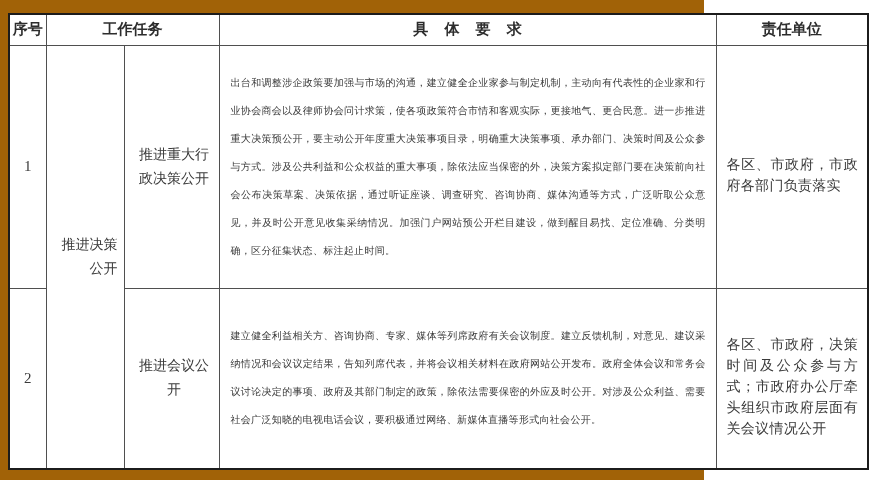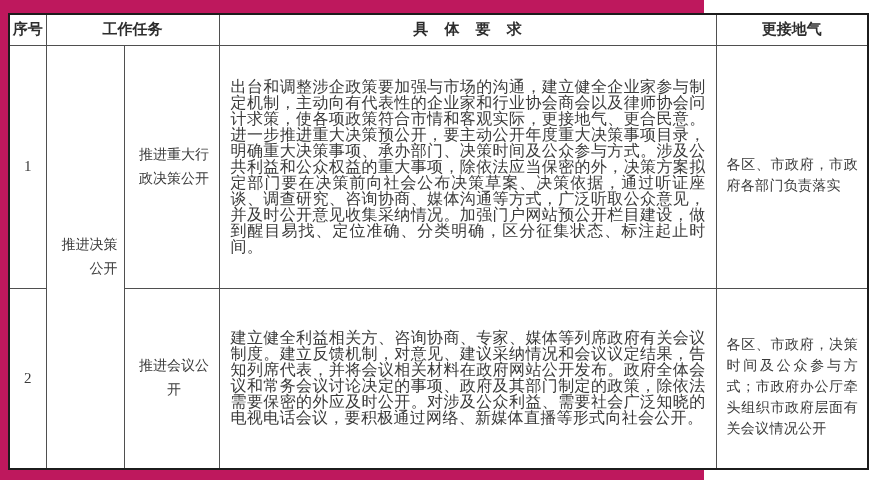--- a/index.html
+++ b/index.html
@@ -9,21 +9,21 @@
     width: 875px;
     height: 480px;
     overflow: hidden;
     font-family: "Liberation Serif", "DejaVu Serif", serif;
   }
   .sheet {
     box-sizing: border-box;
     width: 704px;
     height: 480px;
     padding: 13px 8px 0 8px;
-    background: #be185d;
+    background: #a16207;
   }
   table.doc-table {
     border-collapse: collapse;
     table-layout: fixed;
     width: 859px;
     border: 2px solid #1c1c1c;
     background: #ffffff;
   }
   table.doc-table th,
   table.doc-table td {
@@ -54,22 +54,22 @@
   }
   td.cell-task {
     text-align: center;
     font-size: 14px;
     line-height: 24px;
     padding: 0 3px 0 8px;
     letter-spacing: 0;
   }
   td.cell-req {
     text-align: justify;
-    font-size: 16px;
-    line-height: 16px;
+    font-size: 10px;
+    line-height: 28px;
     padding: 6px 10px 6px 11px;
     letter-spacing: 0.3px;
   }
   td.cell-unit {
     text-align: justify;
     font-size: 14px;
     line-height: 21px;
     padding: 22px 9px 6px 10px;
     letter-spacing: 0.3px;
   }
@@ -84,21 +84,21 @@
       <col style="width:78px">
       <col style="width:95px">
       <col style="width:497px">
       <col style="width:152px">
     </colgroup>
     <tbody>
       <tr class="header-row" style="height:31px;">
         <th>序号</th>
         <th colspan="2">工作任务</th>
         <th class="req-header">具 体 要 求</th>
-        <th>更接地气</th>
+        <th>责任单位</th>
       </tr>
       <tr style="height:243px;">
         <td class="cell-num">1</td>
         <td class="cell-group" rowspan="2">推进决策公开</td>
         <td class="cell-task">推进重大行政决策公开</td>
         <td class="cell-req">出台和调整涉企政策要加强与市场的沟通，建立健全企业家参与制定机制，主动向有代表性的企业家和行业协会商会以及律师协会问计求策，使各项政策符合市情和客观实际，更接地气、更合民意。进一步推进重大决策预公开，要主动公开年度重大决策事项目录，明确重大决策事项、承办部门、决策时间及公众参与方式。涉及公共利益和公众权益的重大事项，除依法应当保密的外，决策方案拟定部门要在决策前向社会公布决策草案、决策依据，通过听证座谈、调查研究、咨询协商、媒体沟通等方式，广泛听取公众意见，并及时公开意见收集采纳情况。加强门户网站预公开栏目建设，做到醒目易找、定位准确、分类明确，区分征集状态、标注起止时间。</td>
         <td class="cell-unit">各区、市政府，市政府各部门负责落实</td>
       </tr>
       <tr style="height:181px;">
         <td class="cell-num">2</td>

